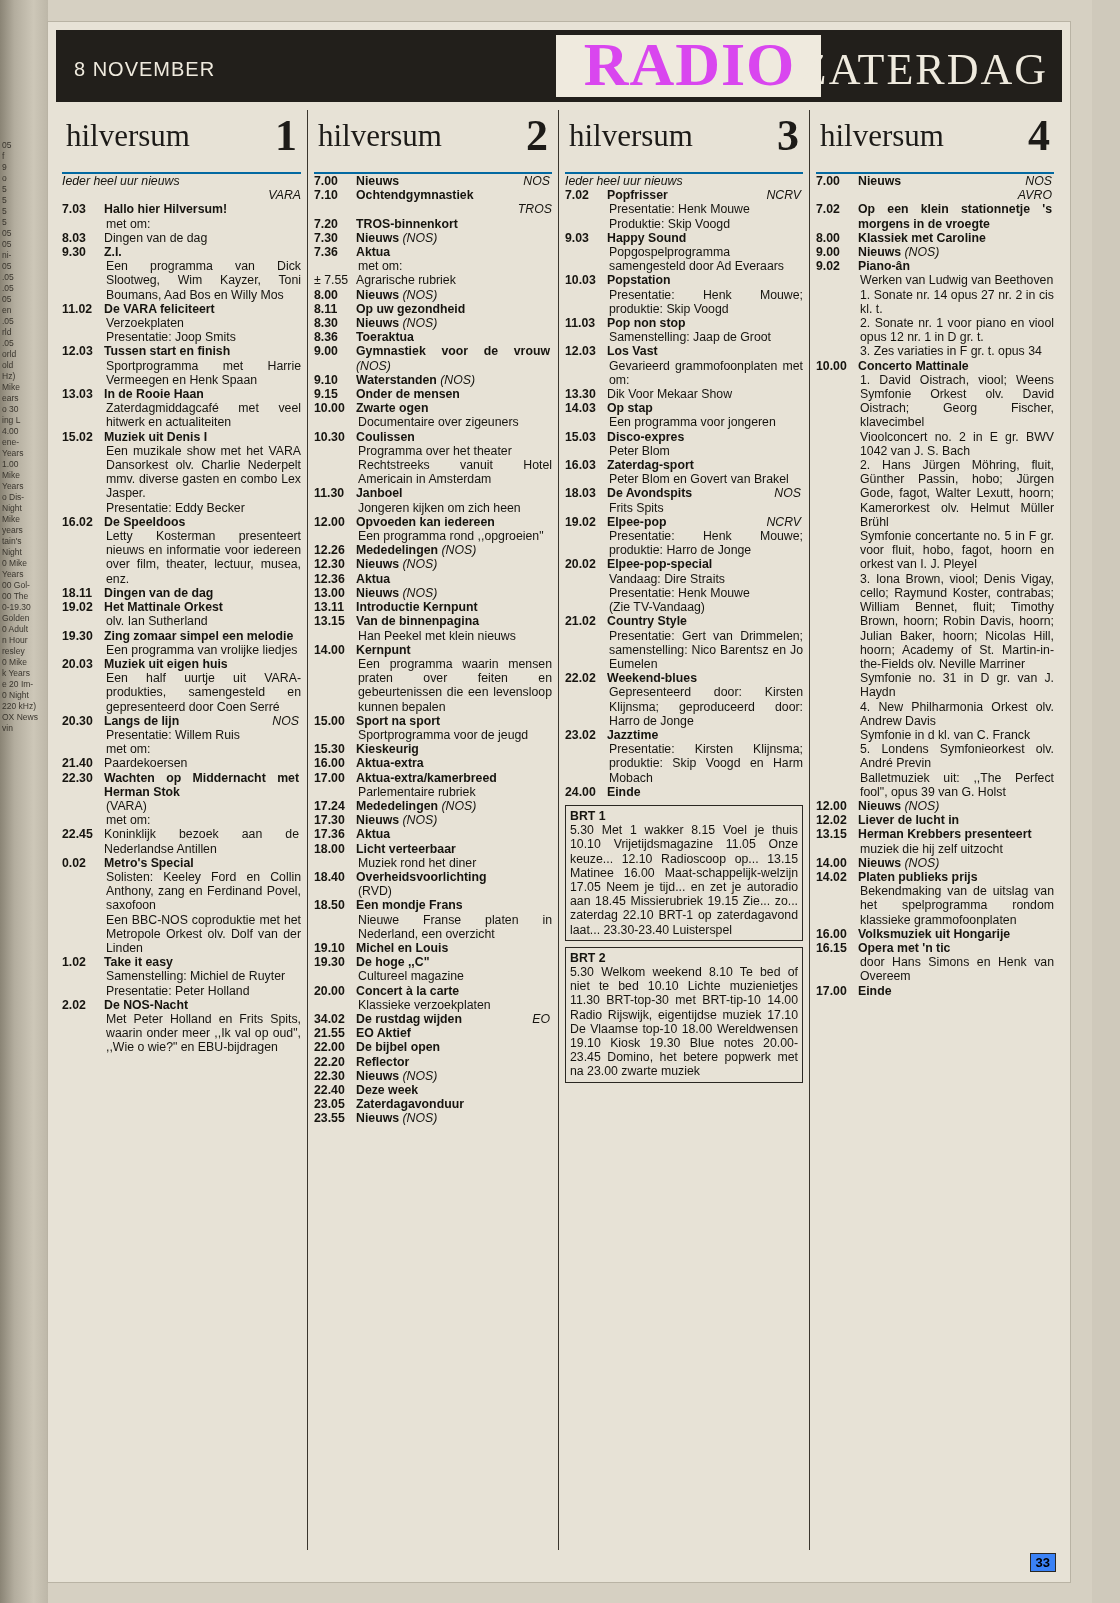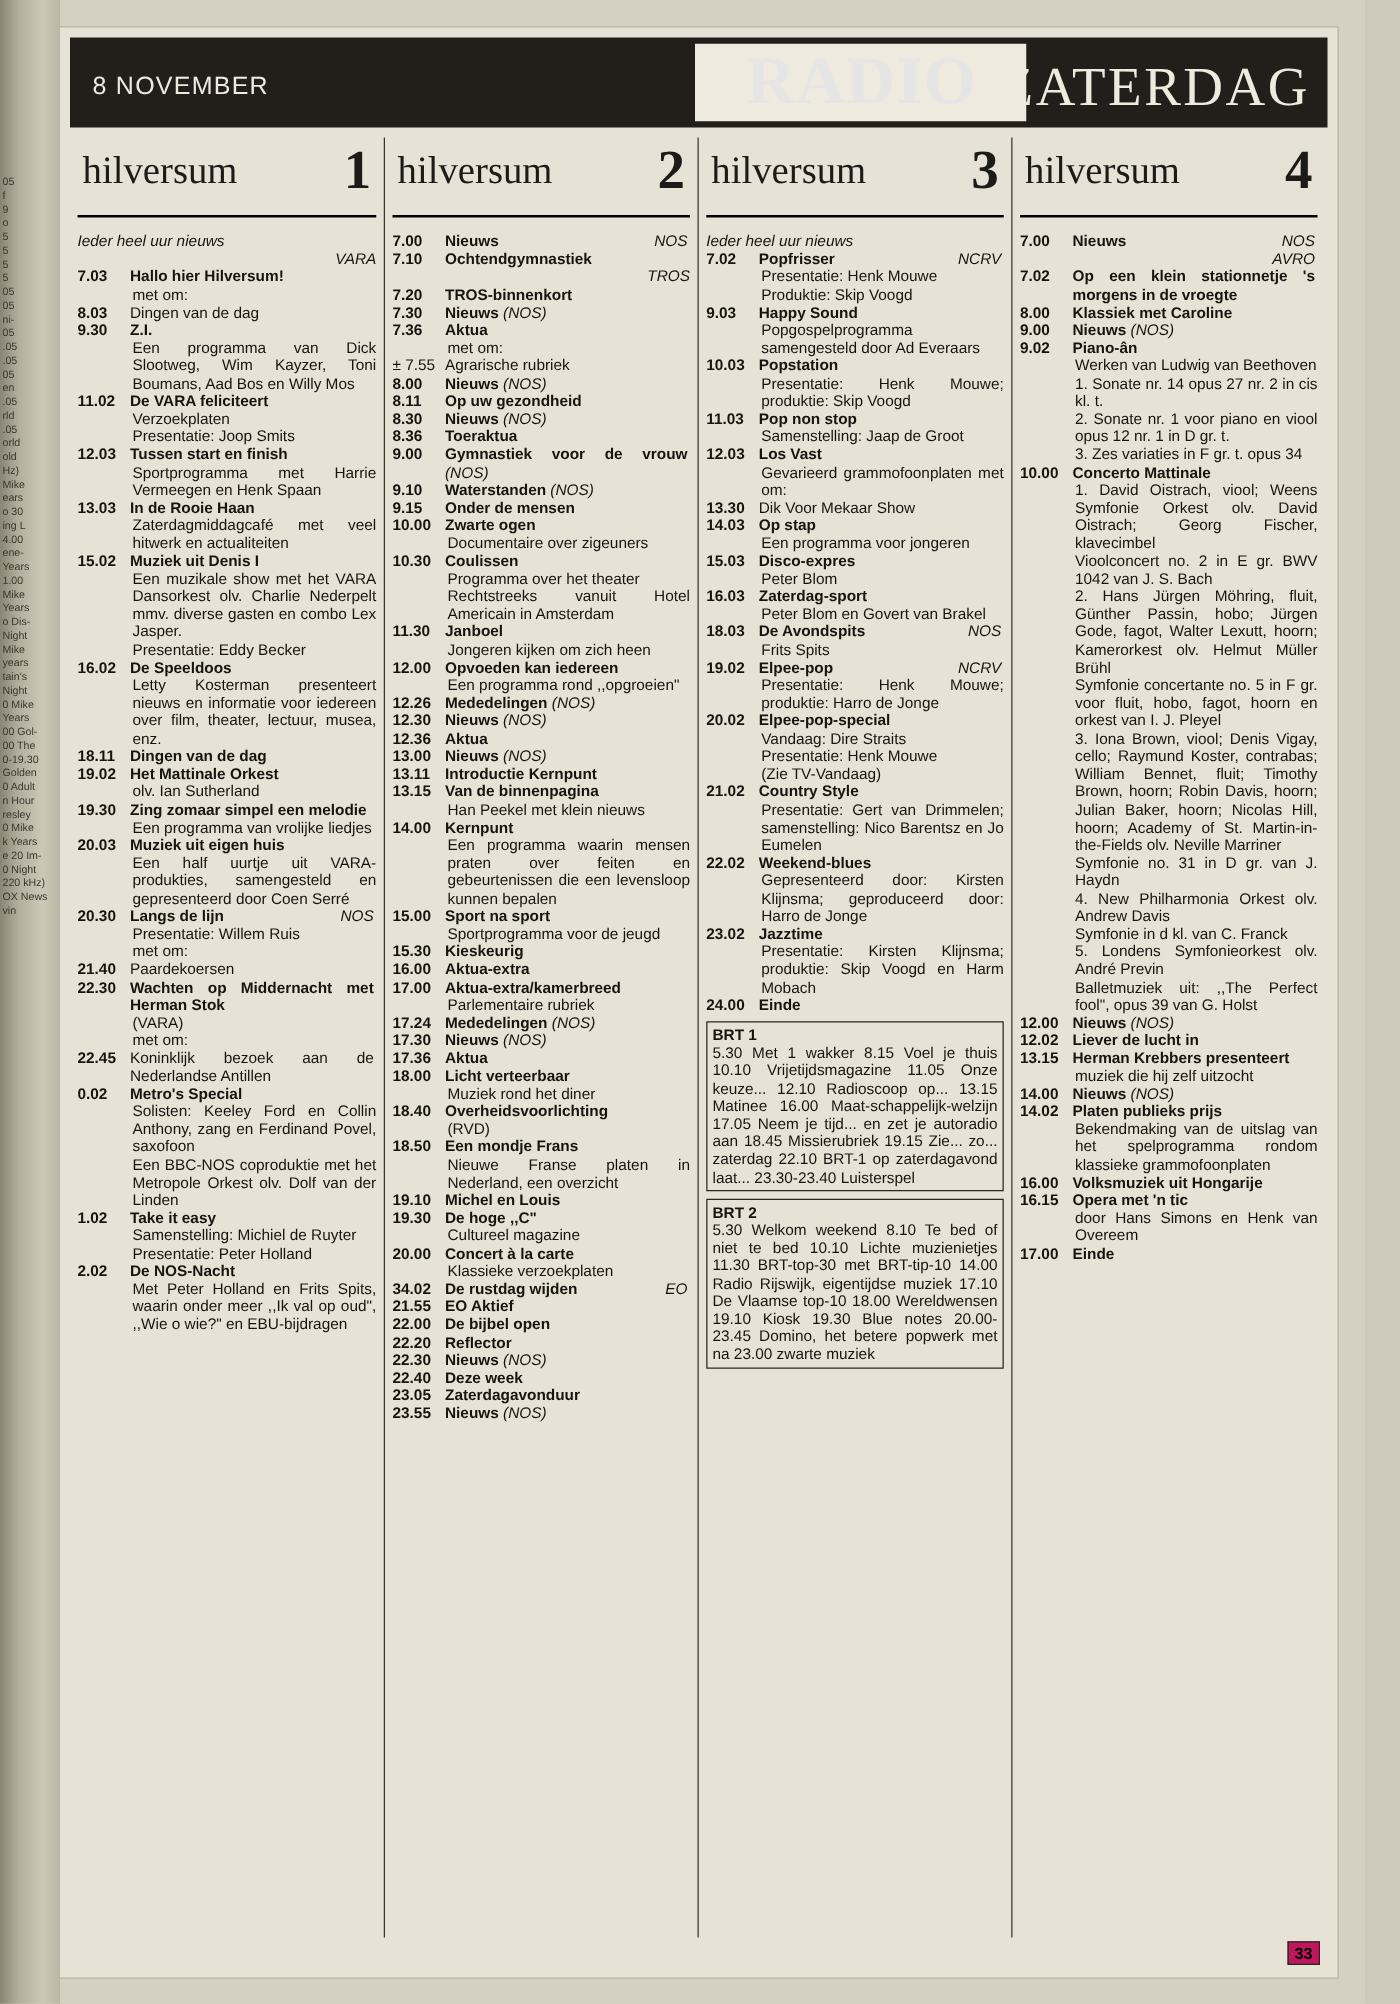--- a/index.html
+++ b/index.html
@@ -6,40 +6,40 @@
   body{width:1120px;height:1603px;font-family:"Liberation Sans",sans-serif;overflow:hidden;}
   .page{position:relative;width:1092px;height:1603px;background:#d6d0c2;}
   .spine{position:absolute;left:0;top:0;width:48px;height:1603px;background:linear-gradient(90deg,#8a8475 0%,#b3ad9e 30%,#cdc7b8 70%,#bdb7a8 100%);}
   .sheet{position:absolute;left:48px;top:22px;width:1022px;height:1560px;background:#e7e2d6;box-shadow:0 0 0 1px #b9b3a4;}
   .leftcol{position:absolute;left:0px;top:140px;width:44px;height:1400px;font-size:8.5px;line-height:11px;color:#3a362e;font-family:"Liberation Sans",sans-serif;}
   .leftcol div{padding-left:2px;white-space:nowrap;overflow:hidden;}
   
   .hdr{position:absolute;left:8px;top:8px;width:1006px;height:72px;background:#221f1b;}
   .hdr-date{position:absolute;left:18px;top:28px;color:#efeade;font-size:20px;letter-spacing:1px;font-family:"Liberation Sans",sans-serif;}
   .radio-box{position:absolute;left:500px;top:5px;width:265px;height:62px;background:#efeade;}
-  .radio-text{position:absolute;left:506px;top:4px;width:255px;text-align:center;font-family:"Liberation Serif",serif;font-weight:bold;font-size:54px;color:#e5e5e5;letter-spacing:1px;line-height:60px;}
+  .radio-text{position:absolute;left:506px;top:4px;width:255px;text-align:center;font-family:"Liberation Serif",serif;font-weight:bold;font-size:62px;color:#d946ef;letter-spacing:1px;line-height:60px;}
   .hdr-day{position:absolute;right:14px;top:14px;color:#efeade;font-size:44px;font-family:"Liberation Serif",serif;letter-spacing:2px;}
   
   .cols{position:absolute;left:8px;top:88px;width:1006px;height:1440px;display:flex;}
   .col{width:251px;position:relative;padding:0 6px;box-sizing:border-box;}
   .col + .col{border-left:1px solid #3a362e;}
-  .station{height:62px;position:relative;border-bottom:2px solid #000000;margin-bottom:12px;}
+  .station{height:62px;position:relative;border-bottom:2px solid #0369a1;margin-bottom:0;}
   .station .nm{position:absolute;left:4px;top:8px;font-family:"Liberation Serif",serif;font-size:31px;color:#1d1b18;letter-spacing:0px;}
   .station .num{position:absolute;right:4px;top:0px;font-family:"Liberation Serif",serif;font-weight:bold;font-size:44px;color:#1d1b18;}
   .listing{font-size:12.3px;line-height:14.2px;color:#16140f;text-align:justify;}
   .itm{margin-bottom:0px;}
   .ttl{font-weight:bold;}
   .it{font-style:italic;}
   .net{float:right;font-style:italic;font-weight:normal;}
   .desc{display:block;padding-left:44px;text-align:justify;}
   .hdrline{font-style:italic;}
   .right{text-align:right;font-style:italic;}
   .brtbox{border:1px solid #2a2722;margin-top:6px;padding:3px 4px;font-size:12.3px;line-height:14.2px;}
   .brthead{font-weight:bold;}
-  .pagenum{position:absolute;right:14px;bottom:10px;border:1px solid #2a2722;padding:1px 5px;font-size:13px;font-weight:bold;background:#be185d;}
+  .pagenum{position:absolute;right:14px;bottom:10px;border:1px solid #2a2722;padding:1px 5px;font-size:13px;font-weight:bold;background:#3b82f6;}
   .row{display:block;}
   .tm{display:inline-block;width:42px;font-weight:bold;vertical-align:top;}
   .tm.light{font-weight:normal;}
   .bd{display:inline-block;width:calc(100% - 44px);vertical-align:top;}
 </style>
 </head>
 <body>
 
 <div class="page">
   <div class="spine"></div>

